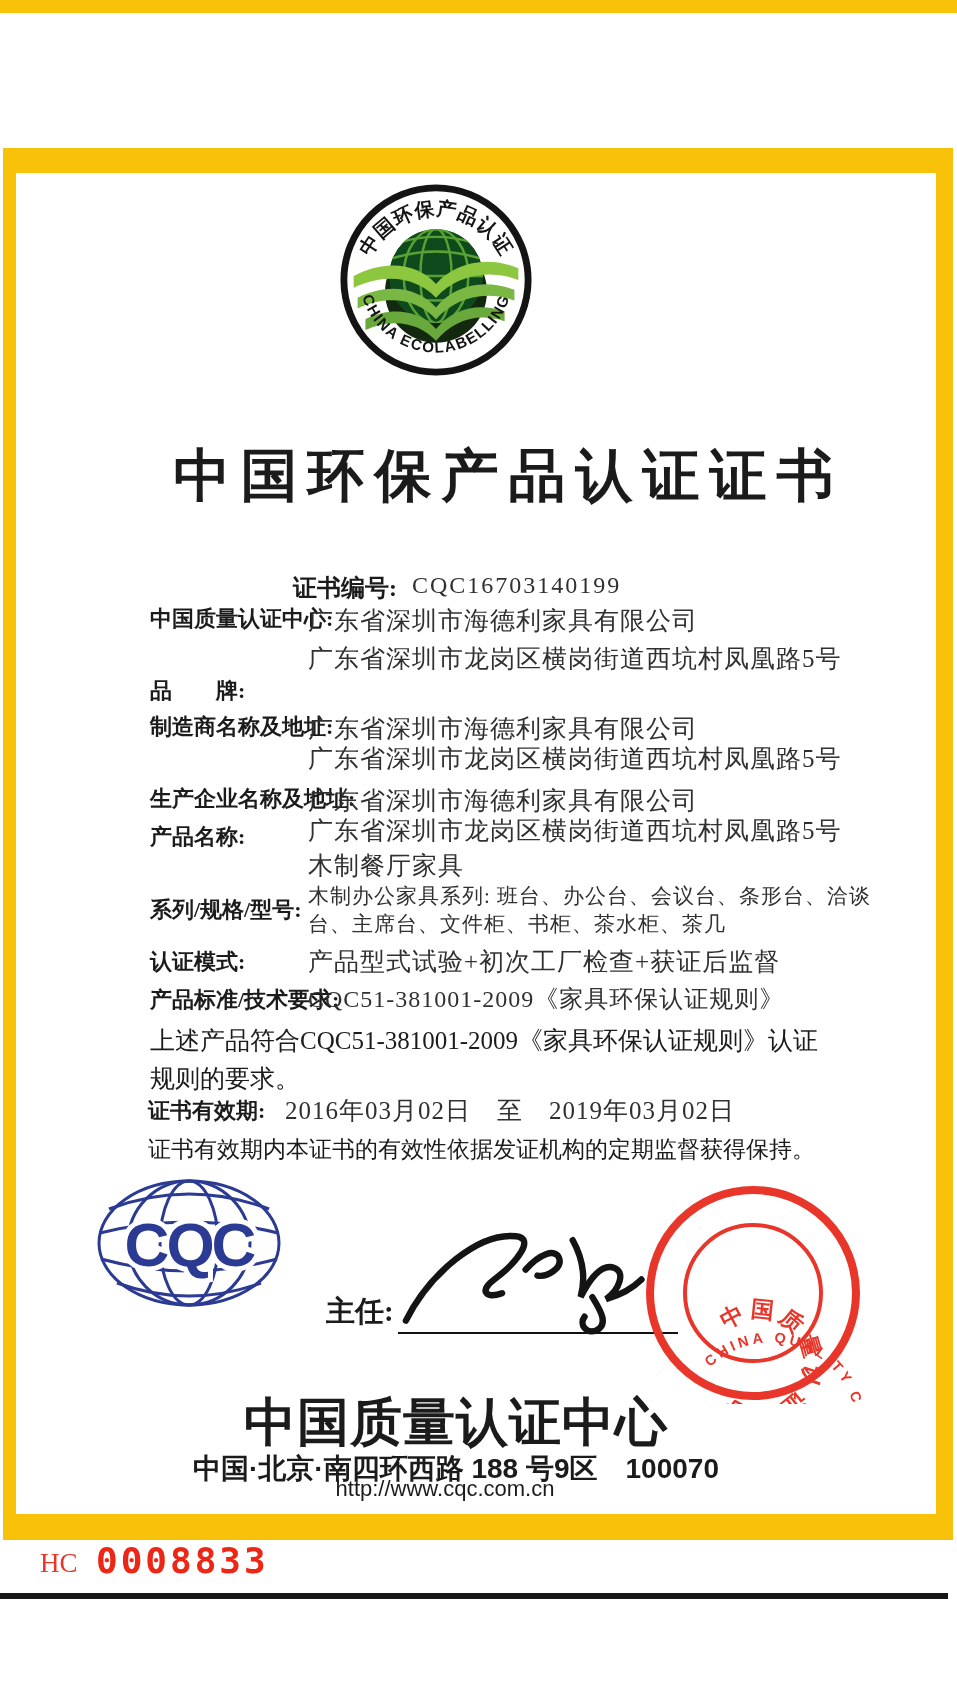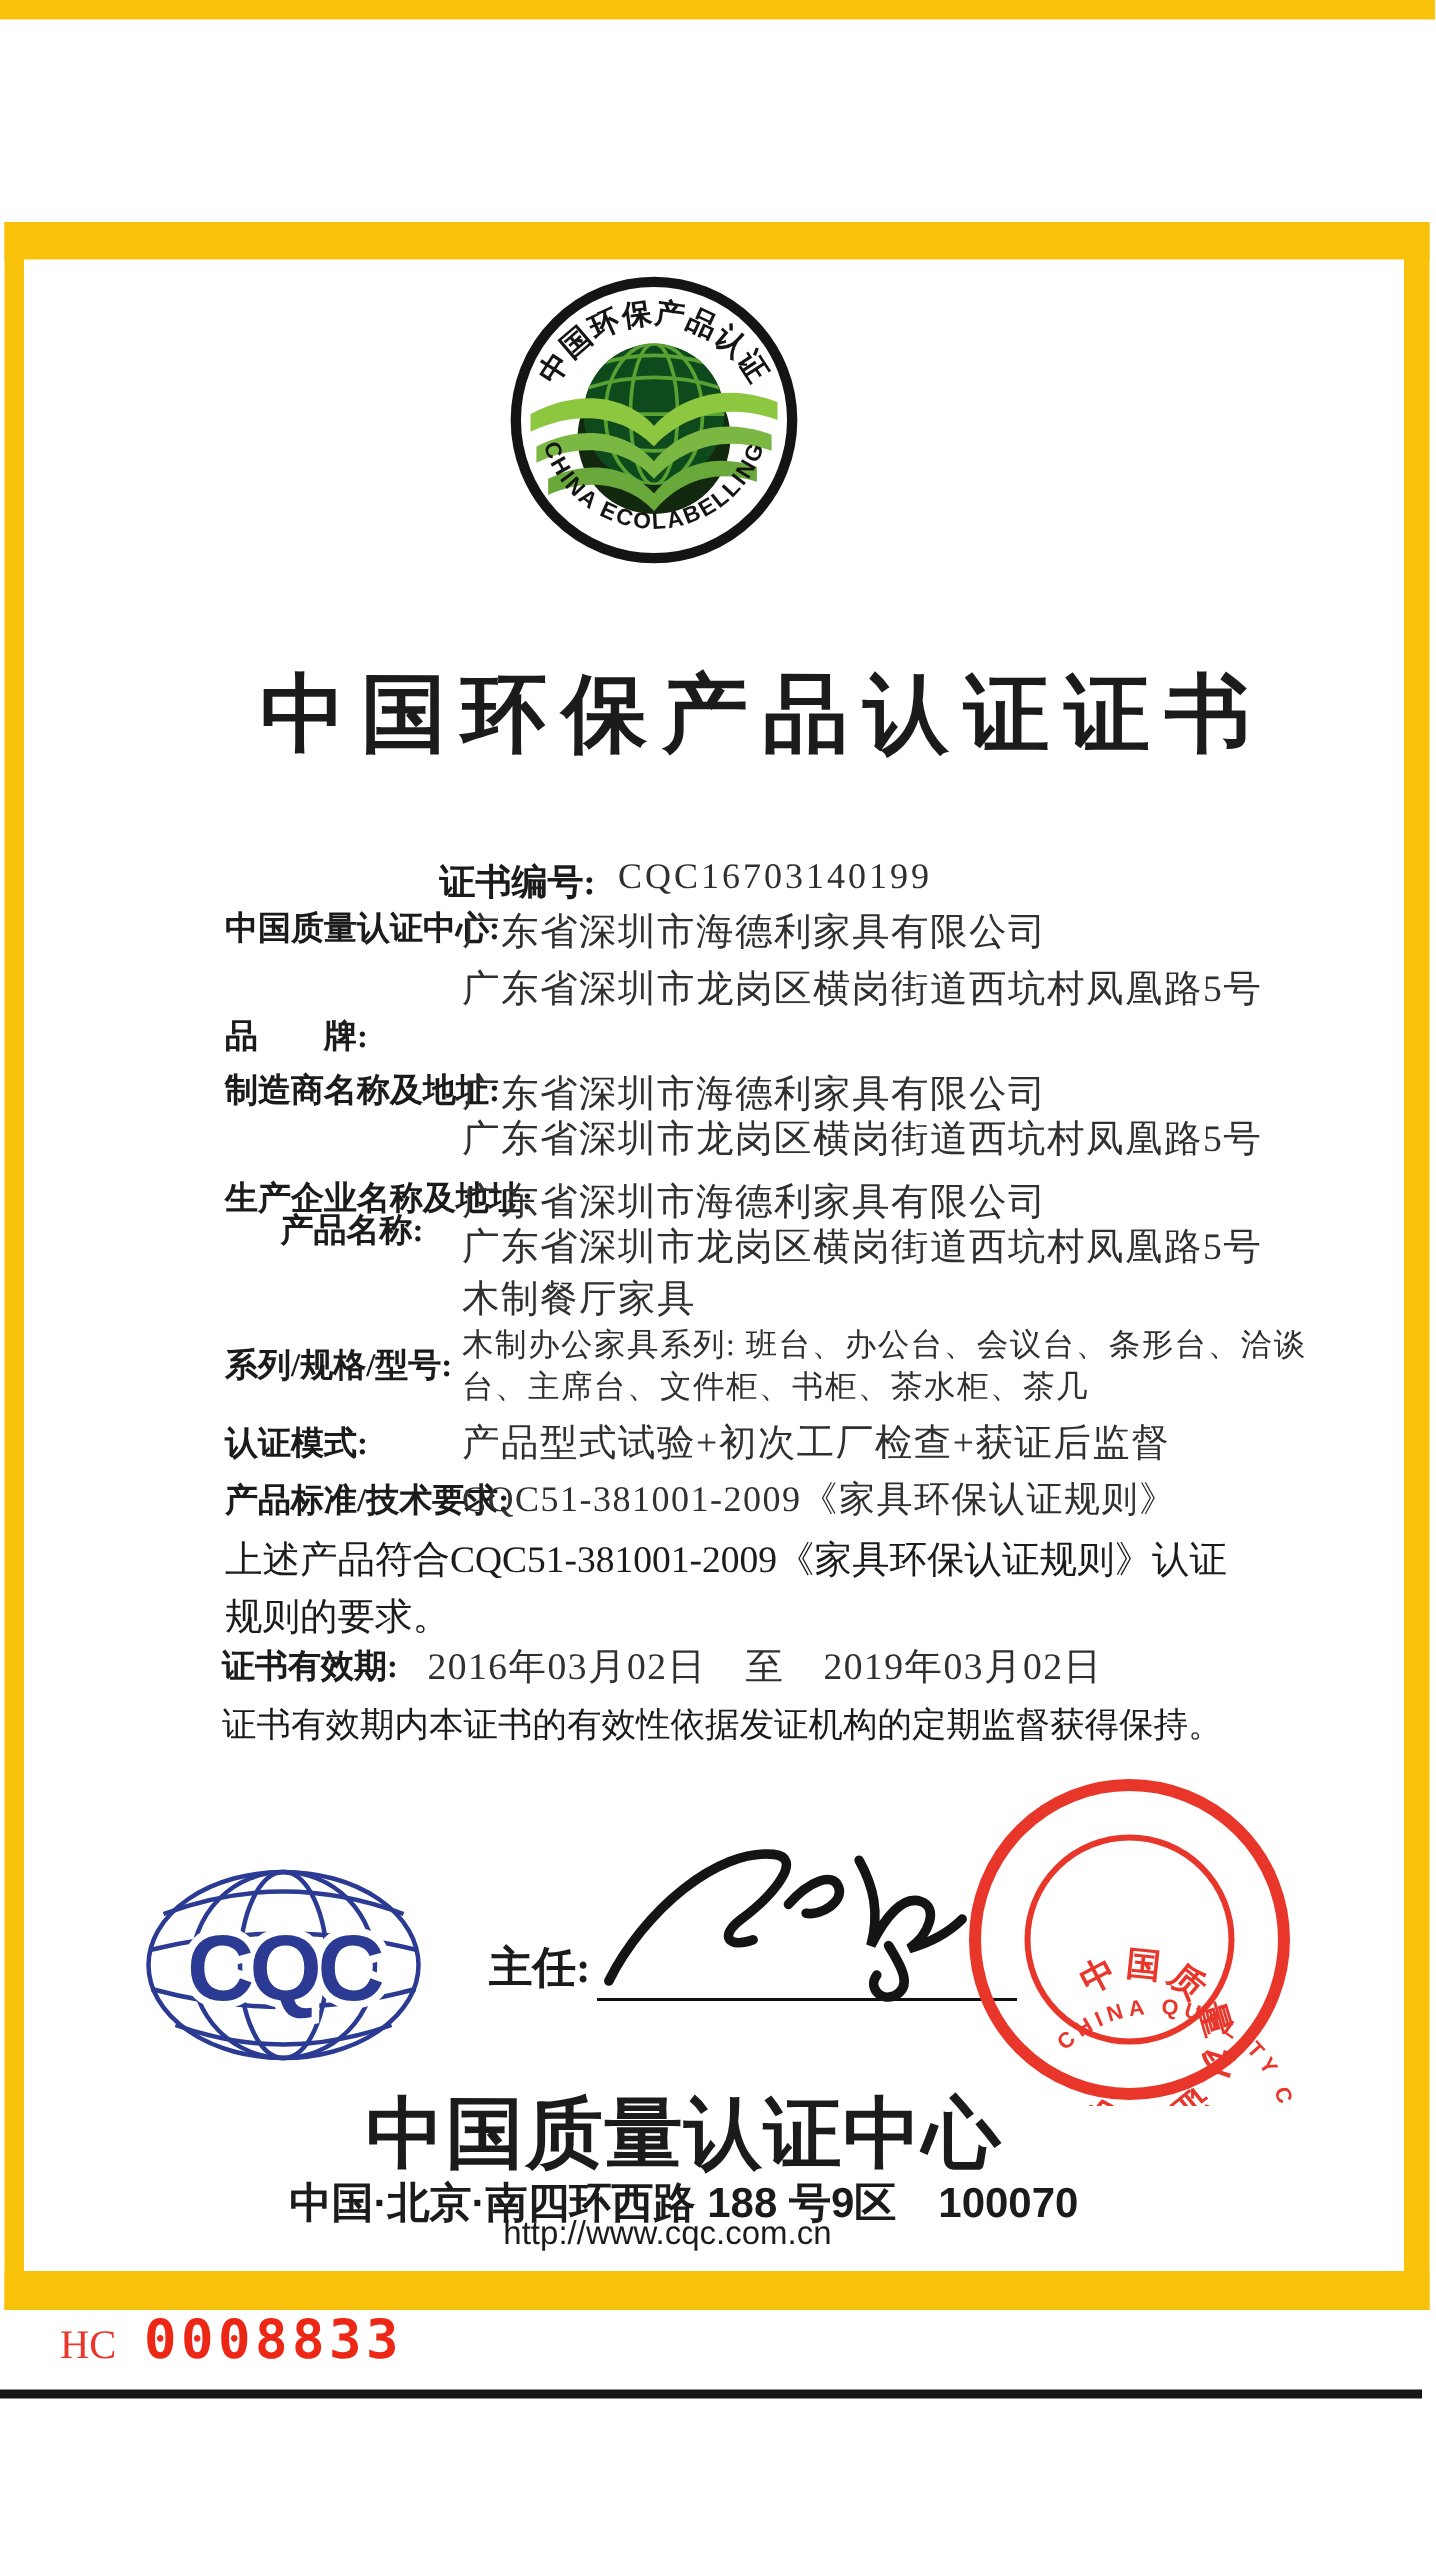--- a/index.html
+++ b/index.html
@@ -73,41 +73,41 @@
   <span class="abs flabel" style="left:150px;top:676px;font-size:22px;">品　　牌:</span>
 
   <span class="abs flabel" style="left:150px;top:712px;font-size:22px;">制造商名称及地址:</span>
   <span class="abs fval" style="left:308px;top:712px;font-size:25px;">广东省深圳市海德利家具有限公司</span>
   <span class="abs fval" style="left:308px;top:742px;font-size:25px;">广东省深圳市龙岗区横岗街道西坑村凤凰路5号</span>
 
   <span class="abs flabel" style="left:150px;top:784px;font-size:22px;">生产企业名称及地址:</span>
   <span class="abs fval" style="left:308px;top:784px;font-size:25px;">广东省深圳市海德利家具有限公司</span>
   <span class="abs fval" style="left:308px;top:814px;font-size:25px;">广东省深圳市龙岗区横岗街道西坑村凤凰路5号</span>
 
-  <span class="abs flabel" style="left:150px;top:805px;font-size:22px;margin-left:37px;">产品名称:</span>
+  <span class="abs flabel" style="left:150px;top:822px;font-size:22px;">产品名称:</span>
   <span class="abs fval" style="left:308px;top:849px;font-size:25px;">木制餐厅家具</span>
 
   <span class="abs flabel" style="left:150px;top:895px;font-size:22px;">系列/规格/型号:</span>
   <span class="abs fval" style="left:308px;top:910px;font-size:21px;">台、主席台、文件柜、书柜、茶水柜、茶几</span>
   <span class="abs fval" style="left:308px;top:882px;font-size:21px;">木制办公家具系列: 班台、办公台、会议台、条形台、洽谈</span>
 
   <span class="abs flabel" style="left:150px;top:947px;font-size:22px;">认证模式:</span>
   <span class="abs fval" style="left:308px;top:945px;font-size:25px;">产品型式试验+初次工厂检查+获证后监督</span>
 
   <span class="abs flabel" style="left:150px;top:985px;font-size:22px;">产品标准/技术要求:</span>
   <span class="abs fval" style="left:308px;top:983px;font-size:24px;">CQC51-381001-2009《家具环保认证规则》</span>
 
   <div class="abs para" style="left:150px;top:1022px;width:672px;font-size:25px;line-height:38px;">上述产品符合CQC51-381001-2009《家具环保认证规则》认证规则的要求。</div>
 
   <span class="abs flabel" style="left:148px;top:1096px;font-size:22px;">证书有效期:</span>
   <span class="abs fval" style="left:285px;top:1094px;font-size:25px;">2016年03月02日　至　2019年03月02日</span>
 
   <div class="abs para" style="left:148px;top:1134px;width:700px;font-size:23px;">证书有效期内本证书的有效性依据发证机构的定期监督获得保持。</div>
 
-  <div class="abs" style="left:93px;top:1240px;width:192px;height:140px;">
+  <div class="abs" style="left:93px;top:1173px;width:192px;height:140px;">
     <svg viewBox="0 0 192 140" width="192" height="140">
       <g fill="none" stroke="var(--cqc-blue,#2B3A92)" stroke-width="3">
         <ellipse cx="96" cy="70" rx="90" ry="62"></ellipse>
         <ellipse cx="96" cy="70" rx="61" ry="62"></ellipse>
         <ellipse cx="96" cy="70" rx="29" ry="62"></ellipse>
         <path d="M16,36 Q96,6 176,36"></path>
         <path d="M7,60 Q96,38 185,60"></path>
         <path d="M8,86 Q96,110 184,86"></path>
         <path d="M24,110 Q96,136 168,110"></path>
       </g>

